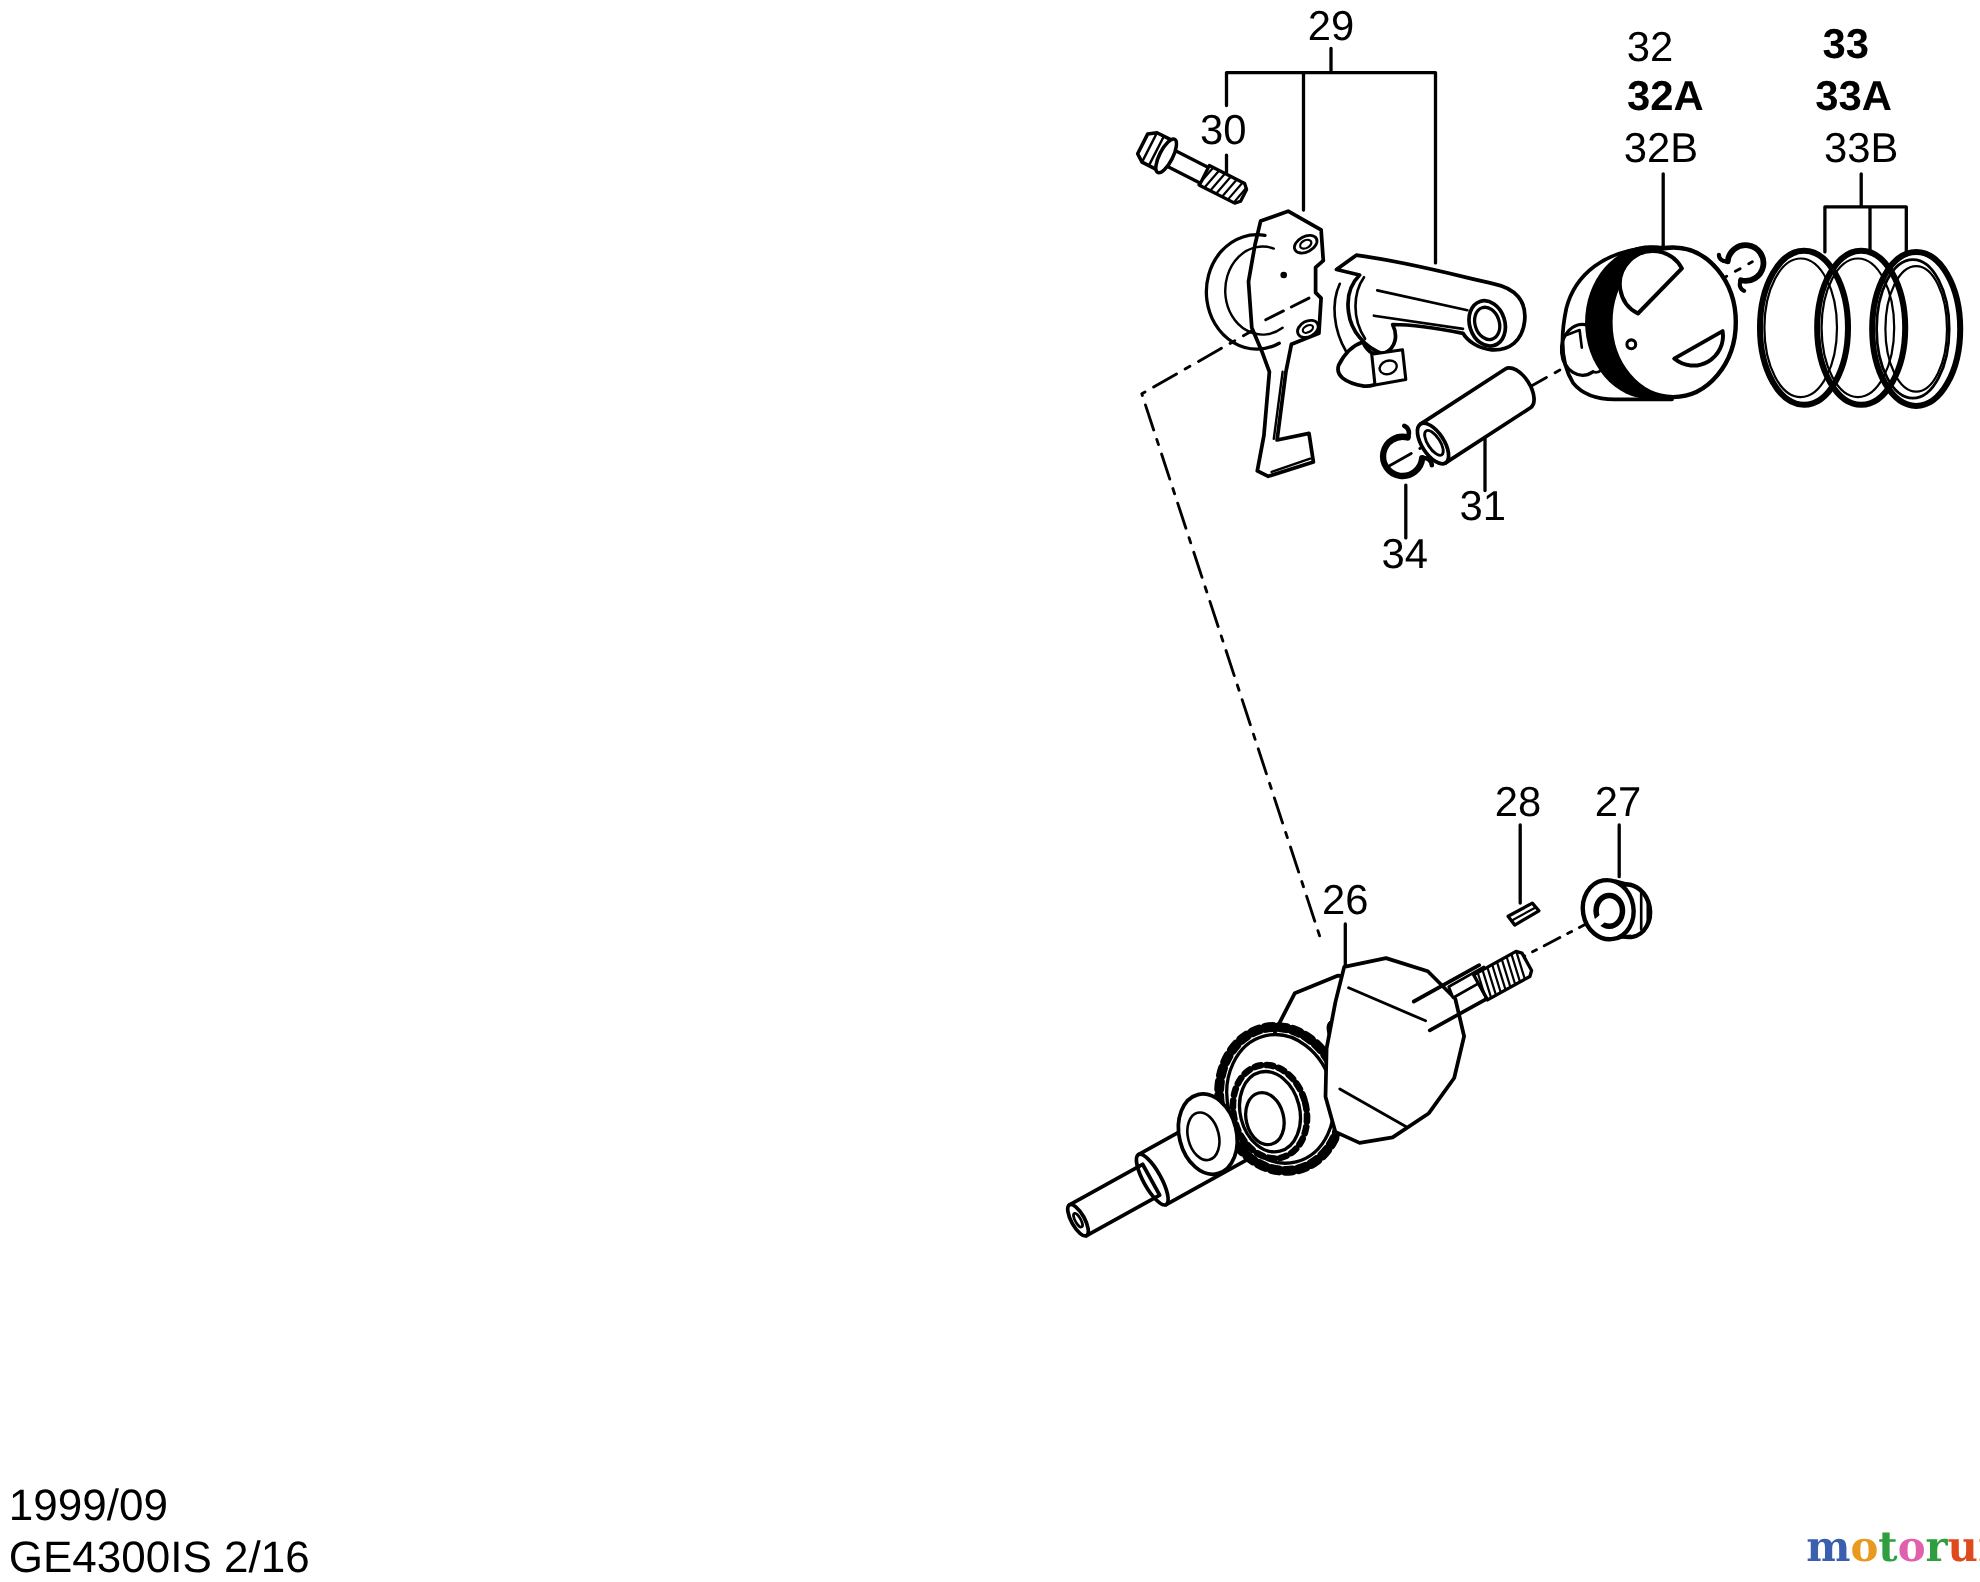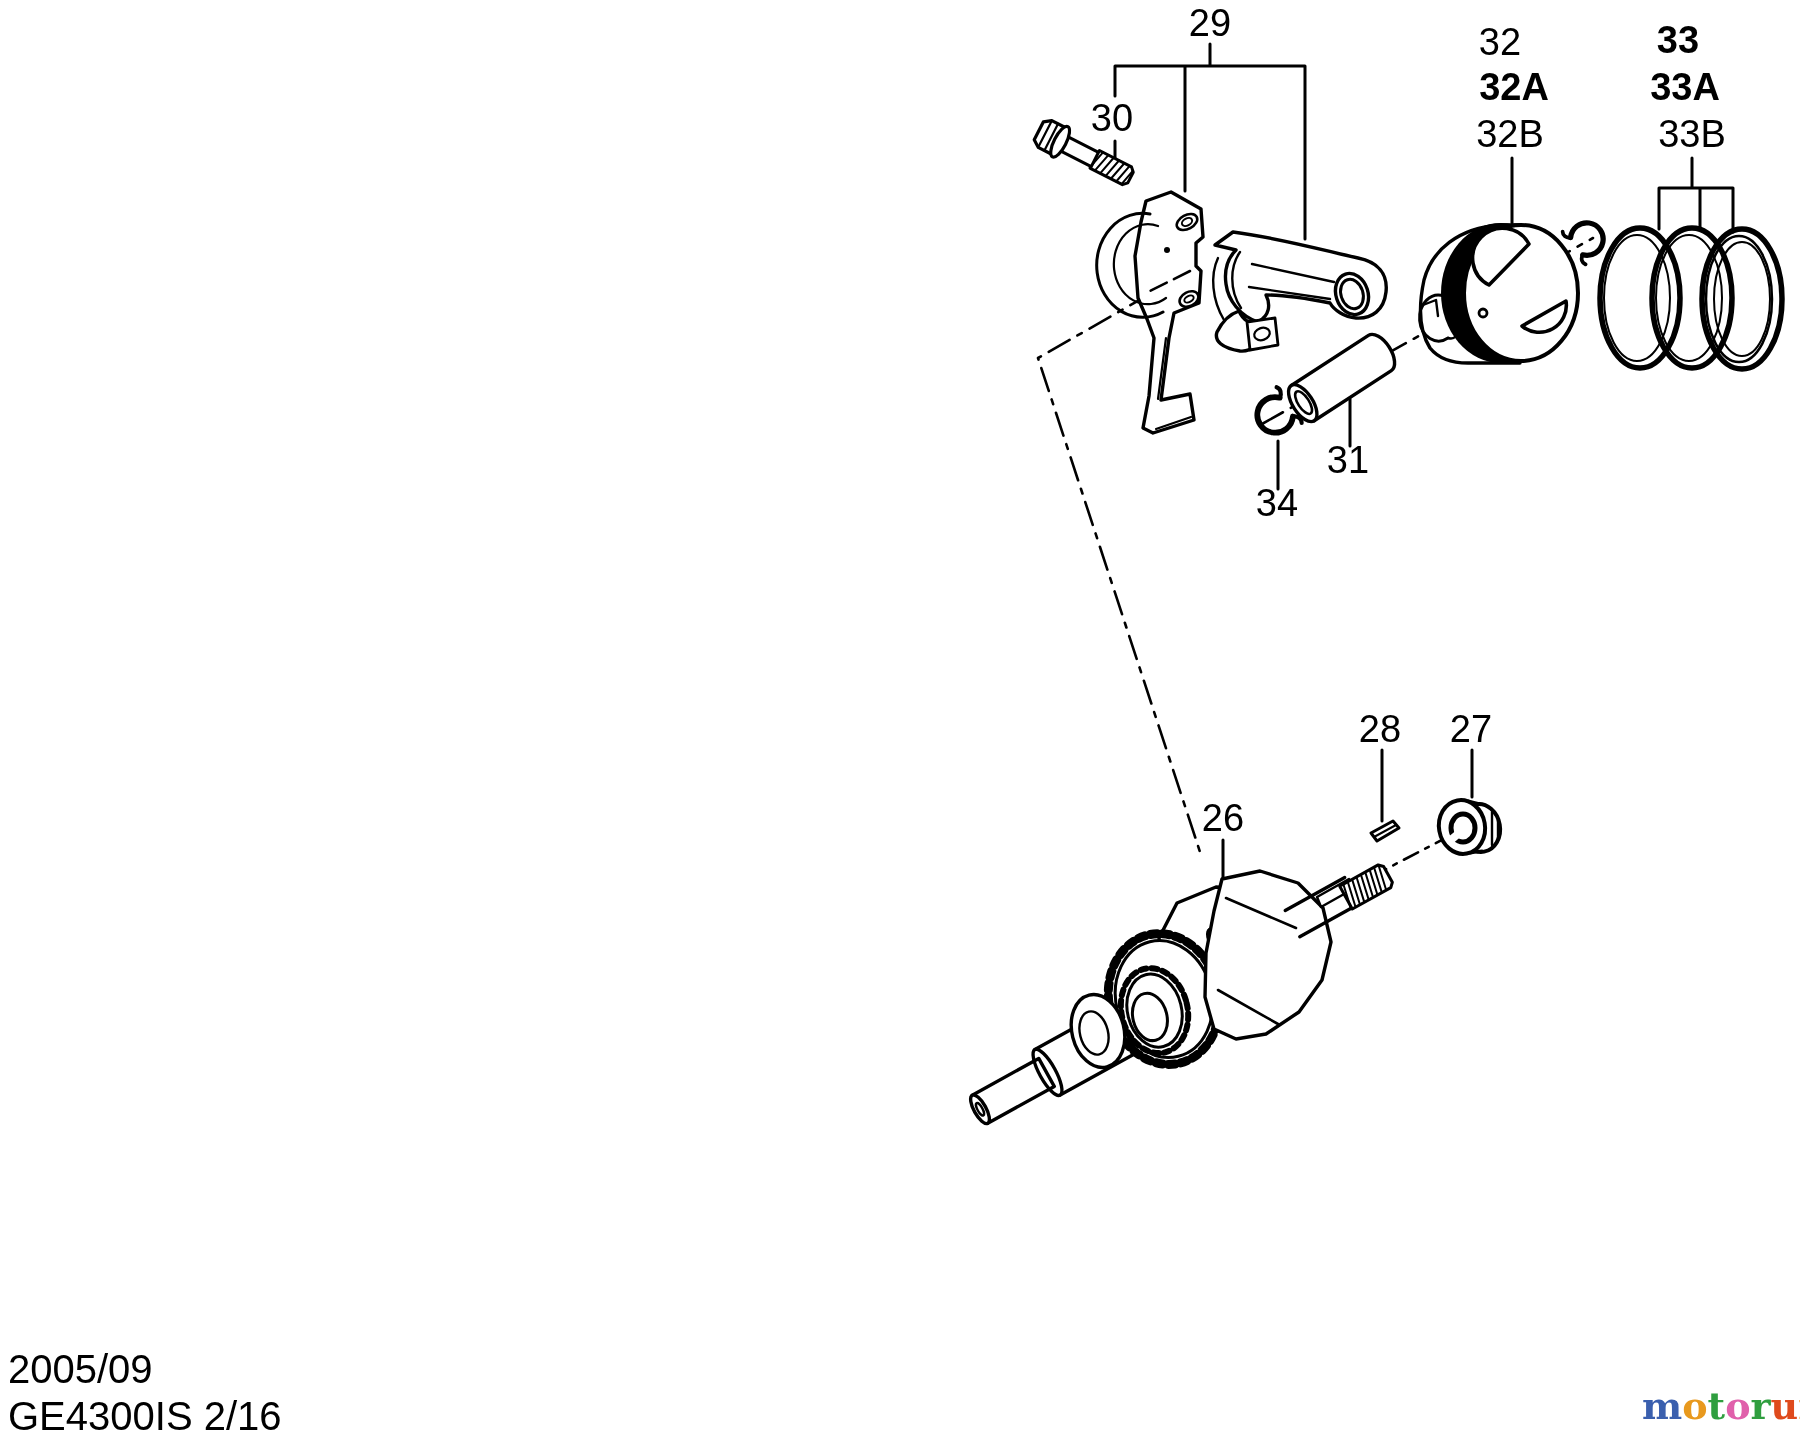--- a/index.html
+++ b/index.html
@@ -202,21 +202,21 @@
     <text x="1348" y="473">31</text>
     <text x="1277" y="516">34</text>
     <text x="1223" y="831">26</text>
     <text x="1380" y="742">28</text>
     <text x="1471" y="742">27</text>
   </g>
 </svg>
 
   
   <div class="footer">
-    <div>2005/09</div>
+    <div>1999/09</div>
     <div>GE4300IS 2/16</div>
   </div>
 
   
   <div class="watermark">
     <span><span style="color: rgb(58, 95, 174);">m</span><span style="color: rgb(232, 153, 30);">o</span><span style="color: rgb(47, 158, 63);">t</span><span style="color: rgb(224, 96, 171);">o</span><span style="color: rgb(47, 158, 63);">r</span><span style="color: rgb(223, 74, 28);">u</span><span style="color: rgb(239, 146, 28);">f</span></span>
   </div>
 
 </div>
 

